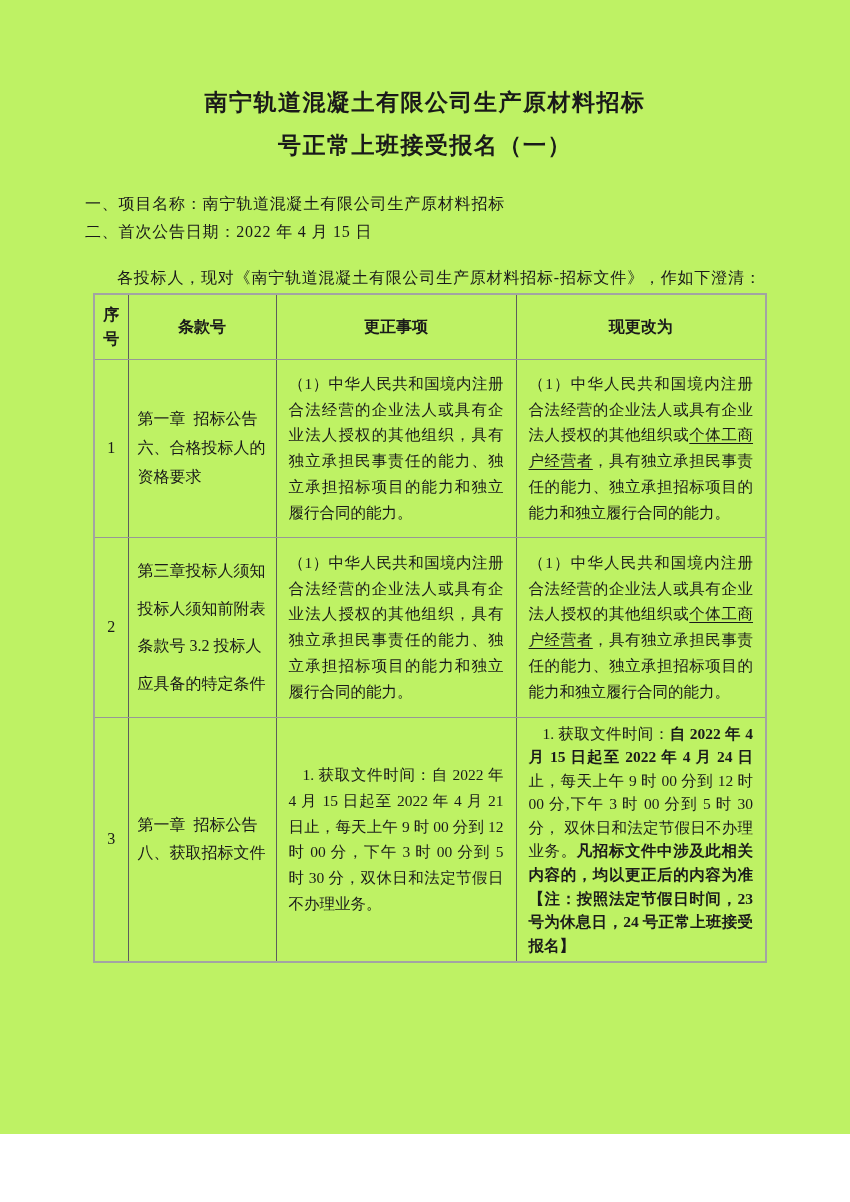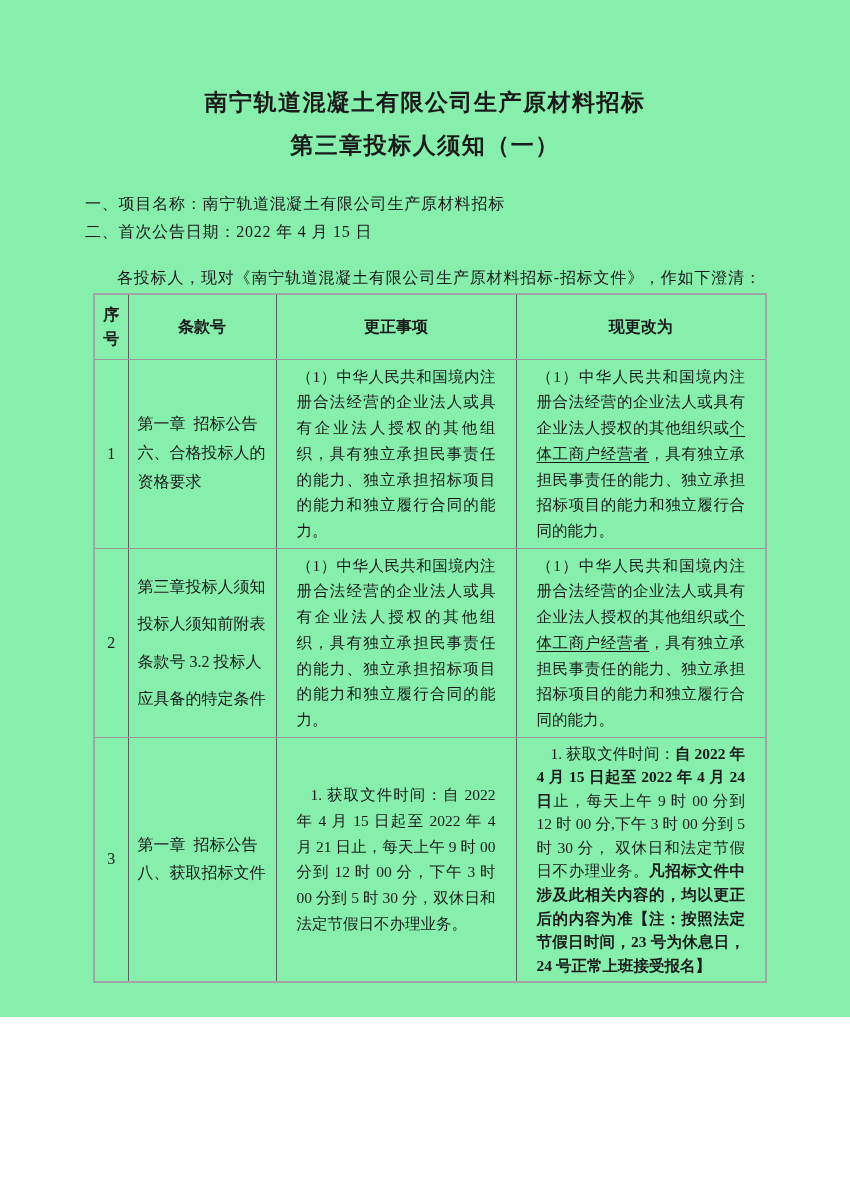--- a/index.html
+++ b/index.html
@@ -1,20 +1,20 @@
 <!DOCTYPE html>
 <html><head>
 <meta charset="utf-8">
 <style>
   html, body { margin: 0; padding: 0; background: #ffffff; }
   .page {
     position: relative;
     width: 850px;
-    height: 1017px;
-    background: #86efac;
+    height: 1134px;
+    background: #bef264;
     color: #1a1a1a;
     font-family: "Liberation Serif", "DejaVu Serif", serif;
     overflow: hidden;
   }
   .title-block {
     padding-top: 82px;
     text-align: center;
     font-weight: bold;
     font-size: 23px;
     line-height: 1.85;
@@ -67,36 +67,36 @@
     font-size: 16px;
     line-height: 1.8;
     padding: 4px 9px;
     white-space: pre-wrap;
     text-align: left;
   }
   .row-2 td.cell-clause { line-height: 2.35; }
   td.cell-original, td.cell-changed {
     font-size: 15.5px;
     line-height: 1.66;
-    padding: 4px 20px;
+    padding: 4px 12px;
     text-align: justify;
   }
   .row-3 td.cell-original { text-indent: 0.9em; }
   .row-3 td.cell-changed  { line-height: 1.52; text-indent: 0.9em; font-size: 15.5px; }
   .seg-b { font-weight: bold; }
   .seg-u { text-decoration: underline; text-underline-offset: 3px; }
 </style>
 </head>
 <body>
 
 <div class="page">
 
   <div class="title-block">
     <div>南宁轨道混凝土有限公司生产原材料招标</div>
-    <div>第三章投标人须知（一）</div>
+    <div>号正常上班接受报名（一）</div>
   </div>
 
   <div class="body-block">
     <div class="item">一、项目名称：南宁轨道混凝土有限公司生产原材料招标</div>
     <div class="item">二、首次公告日期：2022 年 4 月 15 日</div>
     <div class="intro">各投标人，现对《南宁轨道混凝土有限公司生产原材料招标-招标文件》，作如下澄清：</div>
   </div>
 
   <table class="corr">
     <colgroup>

